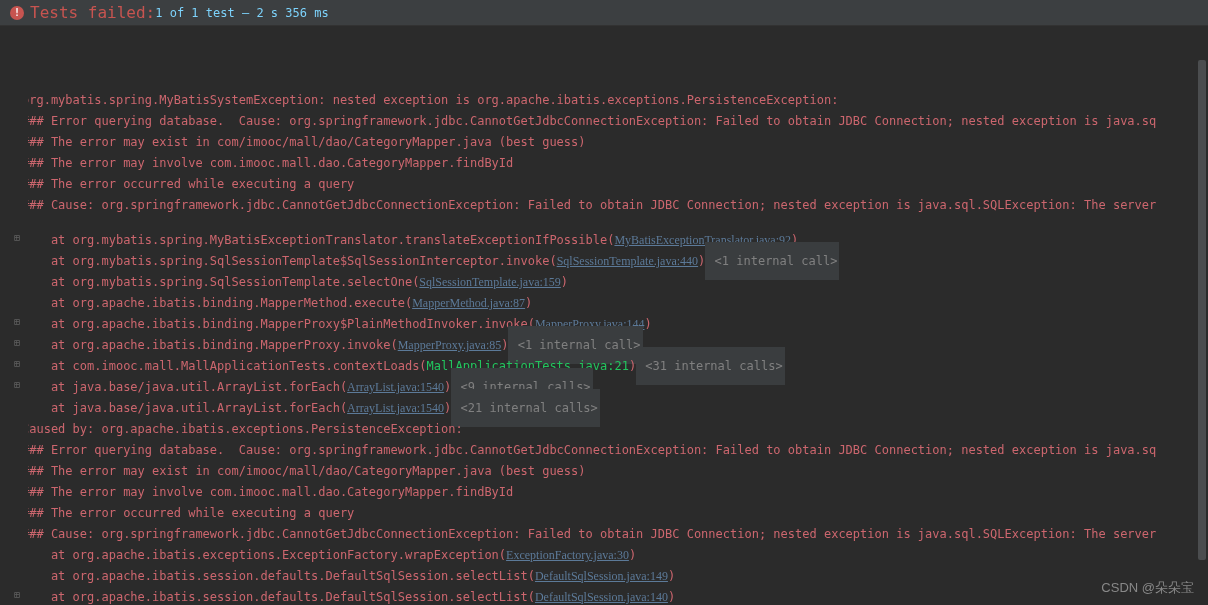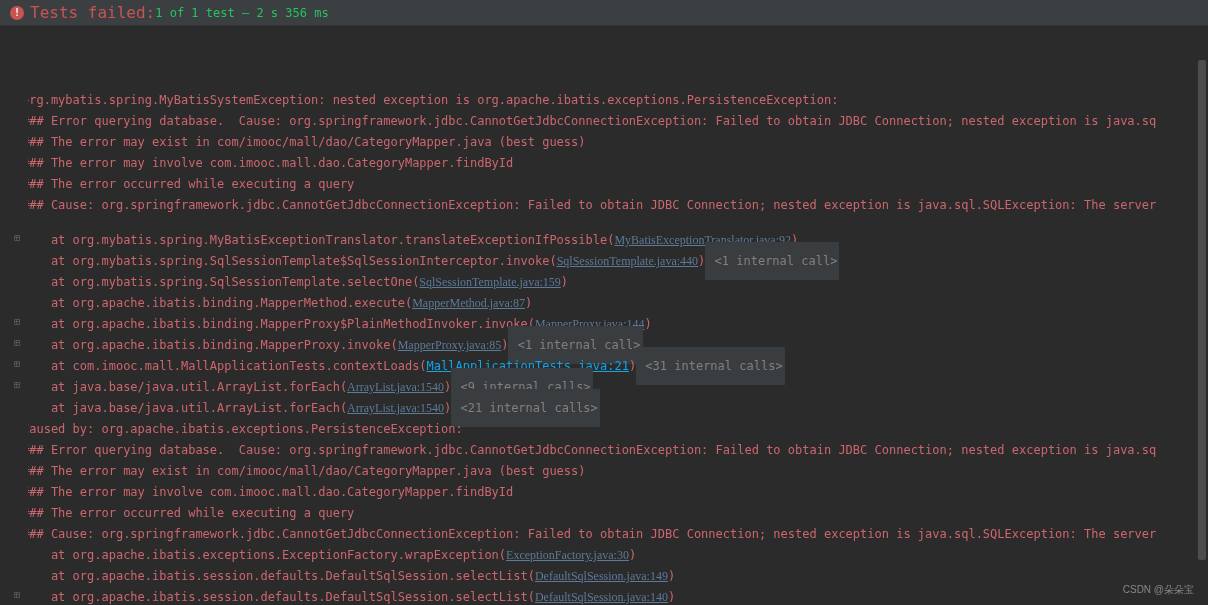--- a/index.html
+++ b/index.html
@@ -28,21 +28,21 @@
     border-radius: 50%;
     display: flex;
     align-items: center;
     justify-content: center;
     margin-right: 6px;
     color: #fff;
     font-size: 10px;
     font-weight: bold;
   }
   .header-text { color: #c75450; font-size: 16px; }
-  .header-detail { color: #22c55e; }
+  .header-detail { color: #7dd3fc; }
   .console {
     padding: 8px 0 8px 22px;
     line-height: 21px;
     white-space: pre;
     position: relative;
   }
   .left-gutter {
     position: absolute;
     left: 0;
     top: 0;
@@ -53,29 +53,29 @@
   .gutter-icon {
     position: absolute;
     left: 14px;
     width: 10px;
     height: 10px;
     color: #606060;
     font-size: 10px;
   }
   .red { color: #cc666e; }
   .link { color: #5c7a99; text-decoration: underline; cursor: pointer; font-family: Liberation Serif, serif; }
-  .link-hi { color: #0ea5e9; text-decoration: underline; cursor: pointer; }
+  .link-hi { color: #22c55e; cursor: pointer; }
   .gray-bg { background: #3a3d3f; color: #808080; padding: 12px 2px; }
   .empty-line { height: 14px; }
   .watermark {
     position: absolute;
     right: 14px;
     bottom: 8px;
     color: #888;
-    font-size: 10px;
+    font-size: 13px;
     font-family: sans-serif;
   }
   .scrollbar {
     position: absolute;
     right: 2px;
     top: 60px;
     width: 8px;
     height: 500px;
     background: #4b4d4f;
     border-radius: 2px;

